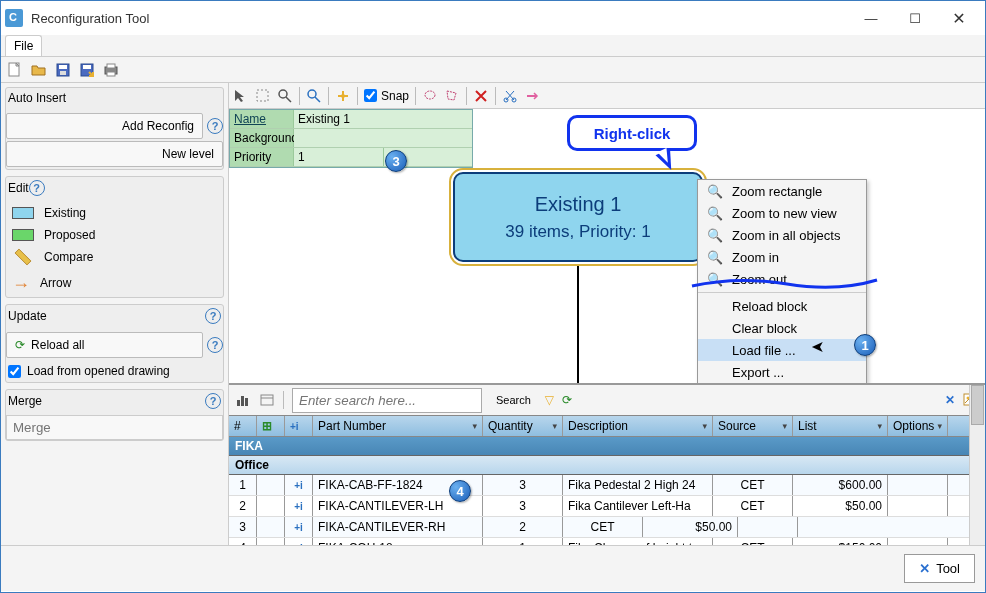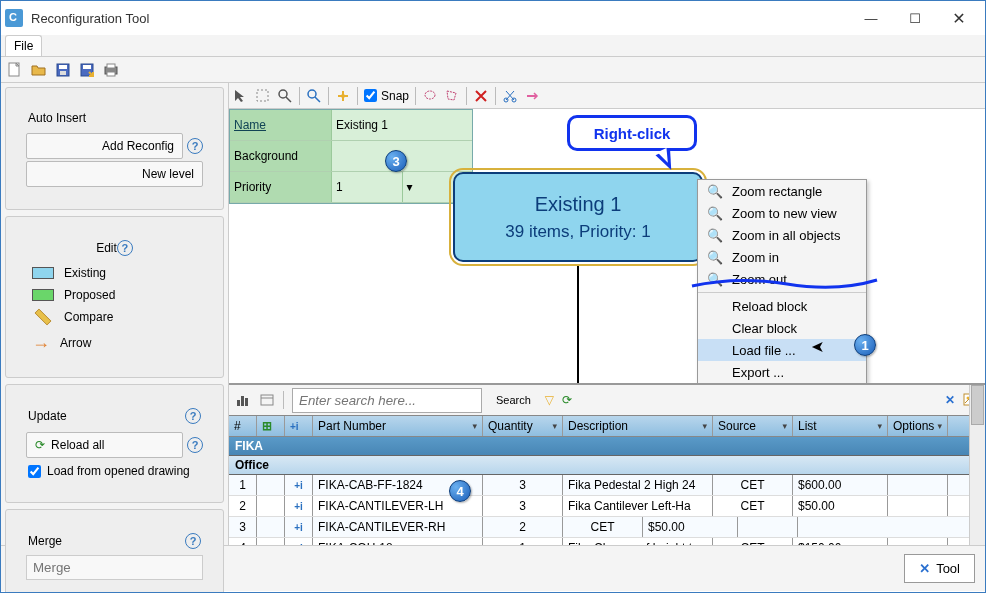--- a/index.html
+++ b/index.html
@@ -18,41 +18,41 @@
 .menubar .menu-item { display: inline-block; padding: 3px 8px; border: 1px solid #ccc; border-bottom: none; background: #fff; border-radius: 3px 3px 0 0; }
 
 
 .toolbar { height: 26px; display: flex; align-items: center; padding: 0 6px; gap: 8px; border-bottom: 1px solid #ccc; background: #f4f4f4; }
 .tb-icon { width: 16px; height: 16px; display: inline-block; }
 .tb-sep { width: 1px; height: 18px; background: #bbb; }
 
 
 .main { display: flex; height: 462px; }
 .sidebar { width: 228px; border-right: 1px solid #ccc; background: #f4f4f4; padding: 4px; display: flex; flex-direction: column; gap: 6px; }
-.panel { border: 1px solid #ccc; border-radius: 3px; background: #eee; padding: 20px; }
+.panel { border: 1px solid #ccc; border-radius: 3px; background: #eee; padding: 0; }
 .panel-title { font-size: 12px; padding: 3px 2px 6px; }
 .panel .btn-row { display: flex; align-items: center; gap: 4px; margin: 2px 0; }
 .panel .btn { flex: 1; background: #f8f8f8; border: 1px solid #bbb; border-radius: 2px; padding: 5px 8px; text-align: right; font-size: 12px; }
 .help-icn { width: 16px; height: 16px; border: 1px solid #3a7bbf; border-radius: 50%; color: #3a7bbf; font-size: 11px; display: flex; align-items: center; justify-content: center; font-weight: bold; }
 .legend-item { display: flex; align-items: center; gap: 10px; padding: 4px 6px; }
 .legend-swatch { width: 22px; height: 12px; border: 1px solid #555; }
 .check-row { display: flex; align-items: center; gap: 6px; padding: 4px 2px; font-size: 12px; }
 .merge-input { width: 100%; border: 1px solid #ccc; padding: 4px 6px; color: #999; background: #f8f8f8; }
 
 
 .canvas-wrap { flex: 1; display: flex; flex-direction: column; }
 .canvas-toolbar { height: 26px; display: flex; align-items: center; padding: 0 4px; gap: 6px; border-bottom: 1px solid #ccc; background: #f4f4f4; }
 .canvas-toolbar .snap { display: flex; align-items: center; gap: 4px; font-size: 12px; }
 .canvas-toolbar .snap input { margin: 0; }
 .canvas { flex: 1; background: #fff; position: relative; overflow: hidden; }
 
 
 .prop-box { position: absolute; top: 0; left: 0; width: 244px; border: 1px solid #7aa; background: #c9e6c9; font-size: 12px; }
 .prop-row { display: flex; border-bottom: 1px solid #b0d0b0; }
-.prop-row .pl { width: 102px; padding: 8px 4px; background: #b0dbb0; border-right: 1px solid #9bc99b; }
+.prop-row .pl { width: 64px; padding: 2px 4px; background: #b0dbb0; border-right: 1px solid #9bc99b; }
 .prop-row .pl.link { text-decoration: underline; color: #145; }
 .prop-row .pv { flex: 1; padding: 2px 4px; background: #d8efd8; display: flex; align-items: center; }
 .prop-row .dd { width: 16px; text-align: center; border-left: 1px solid #9bc99b; }
 
 
 .block { position: absolute; top: 63px; left: 224px; width: 250px; height: 90px; background: #8fd5ee; border: 2px solid #0c3d7a; border-radius: 10px; display: flex; flex-direction: column; align-items: center; justify-content: center; gap: 6px; outline: 2px solid #d8b13c; outline-offset: 2px; }
 .block .bt { font-size: 20px; color: #0c3d7a; }
 .block .bs { font-size: 17px; color: #0c3d7a; }
 .arrow-line { position: absolute; top: 157px; left: 348px; width: 2px; height: 153px; background: #000; }
 
@@ -82,21 +82,21 @@
 .gh, .gc { border-right: 1px solid #999; padding: 3px 5px; font-size: 12px; overflow: hidden; white-space: nowrap; }
 .gh { display: flex; align-items: center; justify-content: space-between; }
 .gh .srt { font-size: 9px; color: #444; }
 .col-n { width: 28px; }
 .col-add { width: 28px; text-align: center; }
 .col-info { width: 28px; text-align: center; }
 .col-pn { width: 170px; }
 .col-qty { width: 80px; text-align: center; }
 .col-desc { width: 150px; }
 .col-src { width: 80px; text-align: center; }
-.col-list { width: 95px; }
+.col-list { width: 95px; text-align: right; }
 .col-opt { width: 60px; }
 .grid-body { flex: 1; overflow: hidden; background: #fff; }
 .grp-row { background: linear-gradient(#5a9ac8, #4886b5); color: #fff; font-weight: bold; padding: 2px 6px; border-bottom: 1px solid #666; }
 .grp-row.sub { background: linear-gradient(#d8e8f4, #b8d6ec); color: #000; padding-left: 6px; }
 .data-row { display: flex; border-bottom: 1px solid #ddd; }
 .data-row:nth-child(odd) { background: #f7fbff; }
 .plus-ic { color: #2a8a2a; font-weight: bold; }
 .info-ic { color: #2a70c0; font-weight: bold; font-size: 10px; }
 .scrollbar-v { position: absolute; right: 0; top: 0; bottom: 0; width: 16px; background: #eee; border-left: 1px solid #ccc; }
 .scrollbar-v .thumb { position: absolute; top: 0; left: 1px; right: 1px; height: 40px; background: #ccc; border: 1px solid #aaa; }
@@ -166,21 +166,21 @@
       <div class="btn-row">
         <div class="btn">Add Reconfig</div>
         <div class="help-icn">?</div>
       </div>
       <div class="btn-row">
         <div class="btn">New level</div>
       </div>
     </div>
 
     <div class="panel">
-      <div class="panel-title" style="display:flex;justify-content:center;align-items:center">
+      <div class="panel-title" style="display:flex;justify-content:flex-start;align-items:center">
         <span>Edit</span>
         <div class="help-icn">?</div>
       </div>
       <div class="legend-item">
           <div class="legend-swatch" style="background:#8fd5ee"></div>
           <span>Existing</span>
         </div>
       <div class="legend-item">
           <div class="legend-swatch" style="background:#6ad66a"></div>
           <span>Proposed</span>

